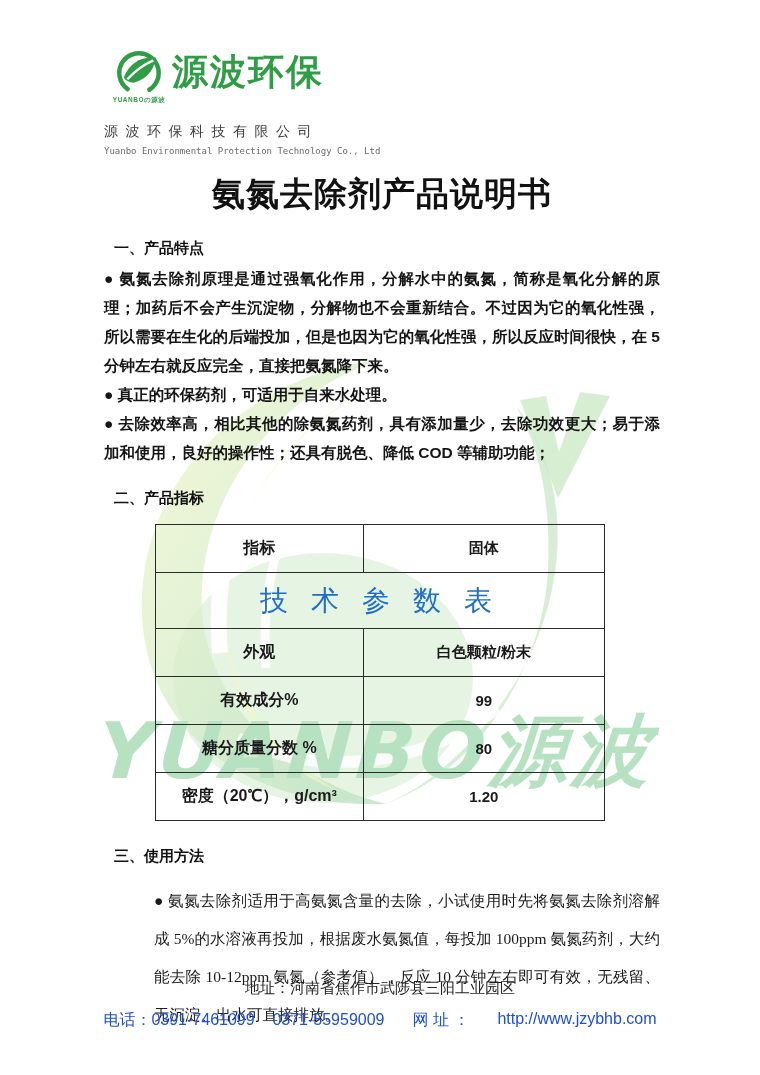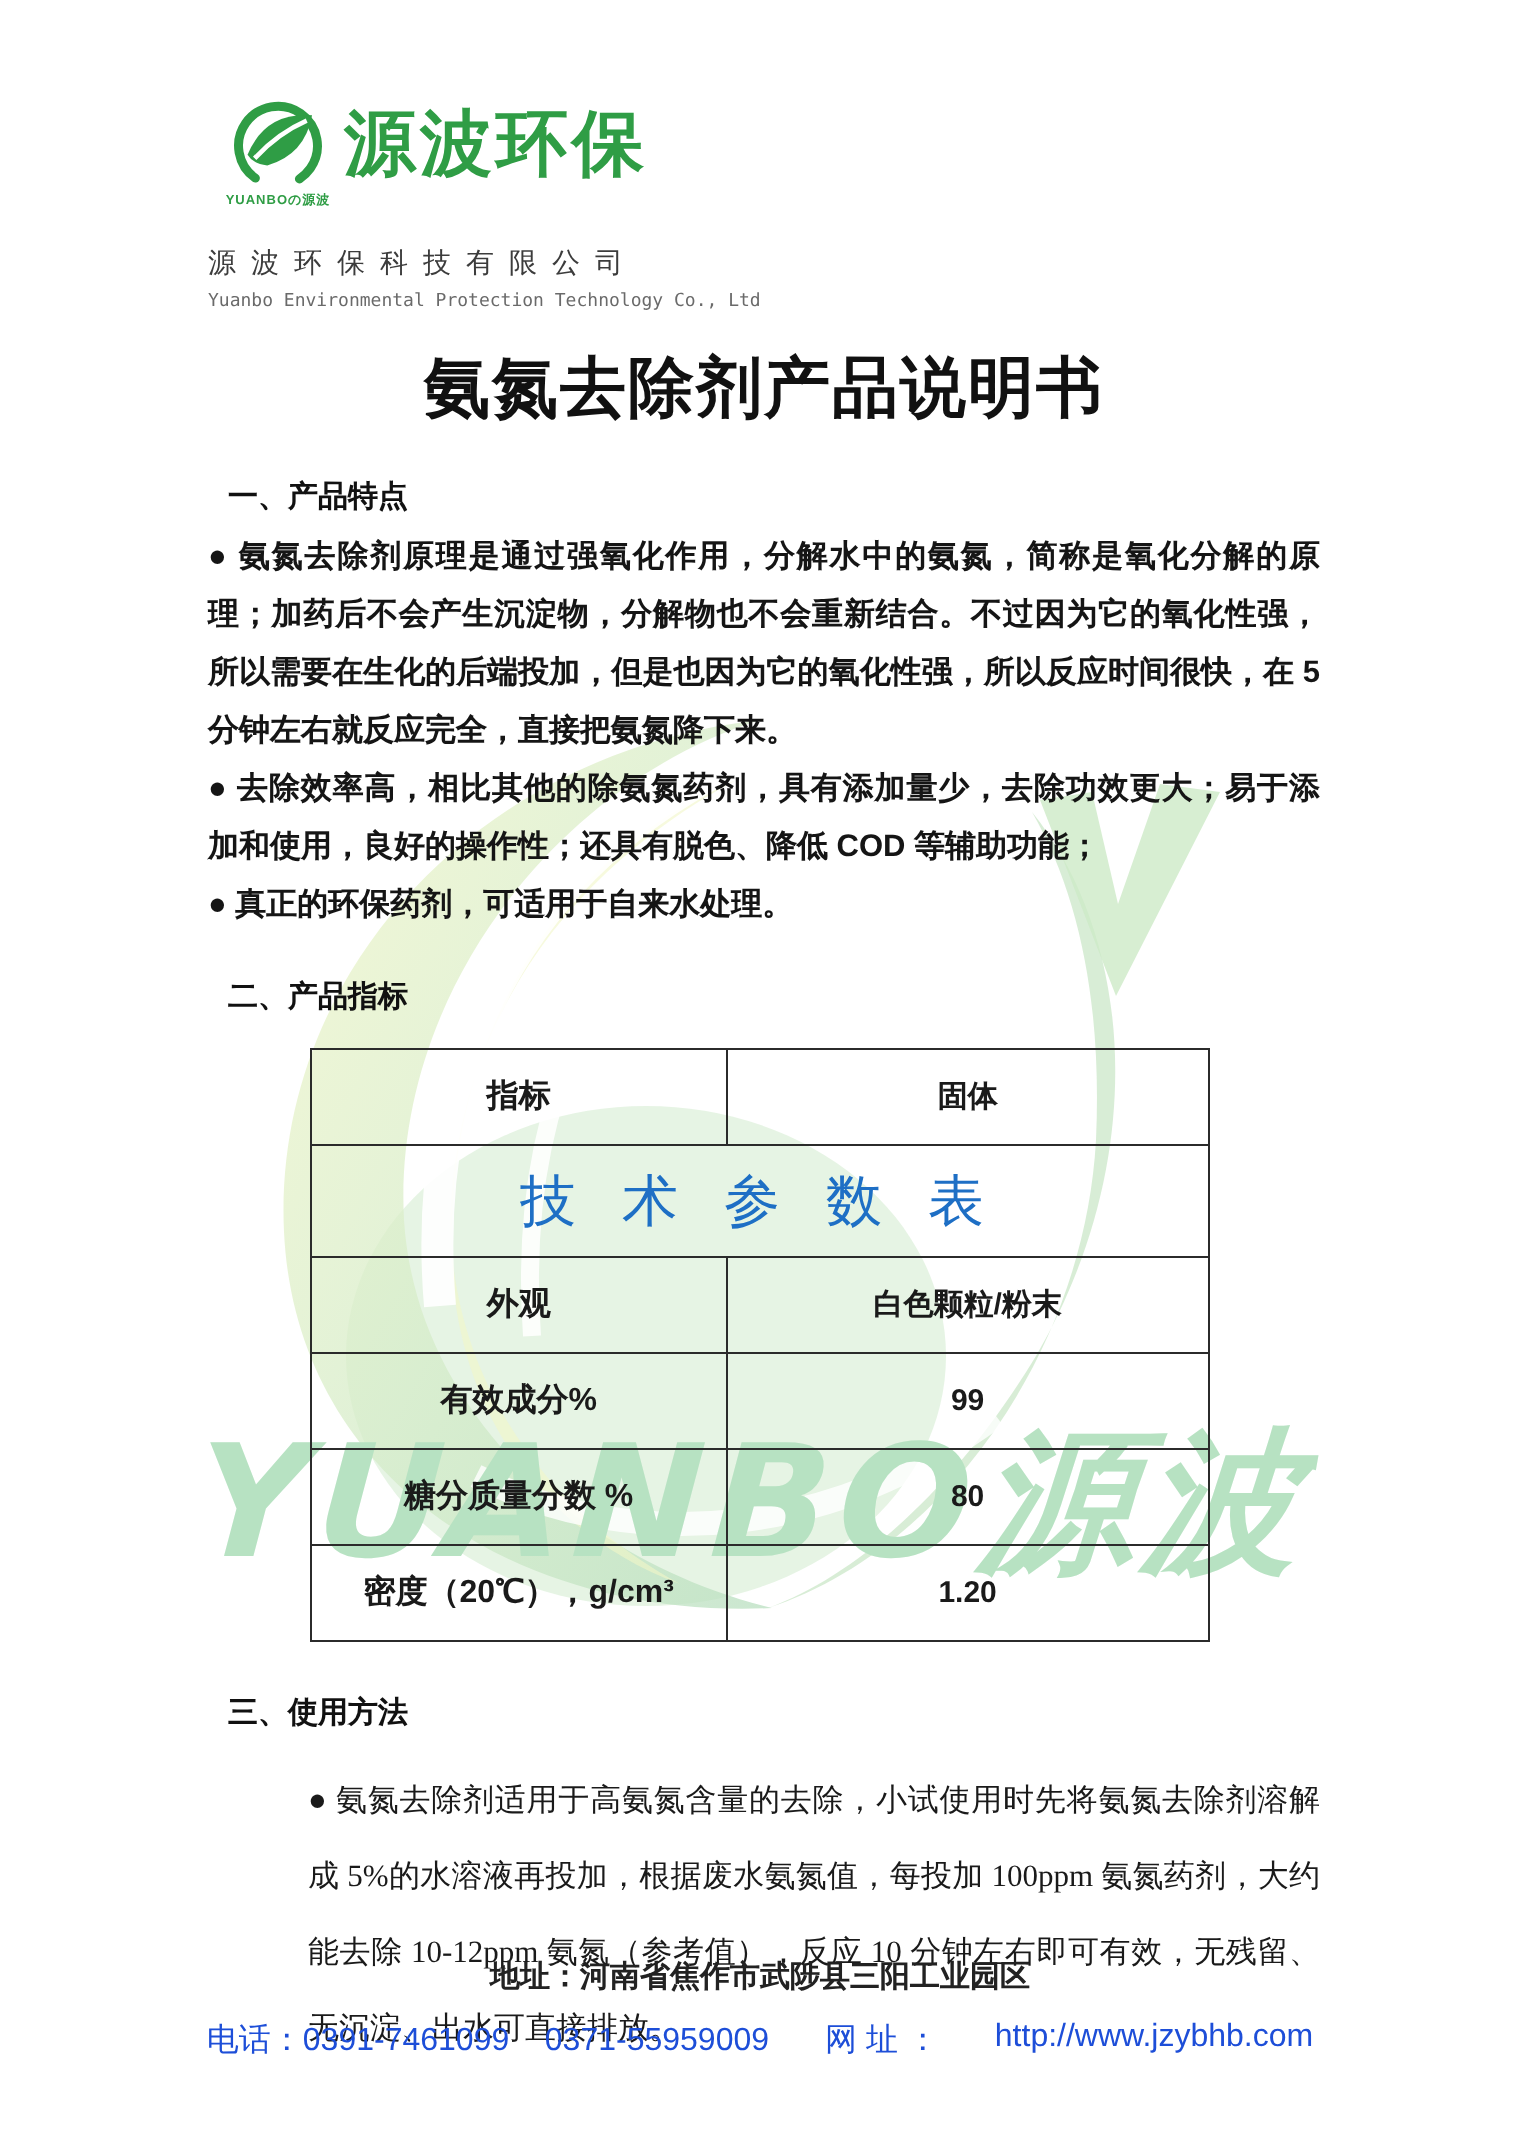--- a/index.html
+++ b/index.html
@@ -58,21 +58,21 @@
   td.val { width:242px; height:48px; font-size:15px; font-weight:bold; }
   
   .usage-p {
     font-family:"Liberation Serif", serif;
     font-size:15.5px; color:#1a1a1a;
     line-height:38px; text-align:justify;
     margin:16px 0 0 50px;
   }
   
   .footer { position:absolute; left:0; right:0; bottom:44px; text-align:center; z-index:1; }
-  .footer-line1 { font-size:15px; color:#222; font-weight:700; }
+  .footer-line1 { font-size:15px; color:#222; font-weight:400; }
   .footer-line2 { font-size:16px; color:#1d4ed8; font-weight:500; margin-top:12px;
                   display:flex; justify-content:center; gap:28px; }
   .pre { white-space:pre-wrap; }
 </style>
 </head>
 <body>
 
 <div class="page">
 
   <div class="wm-layer">
@@ -124,22 +124,22 @@
         <div class="company-en">Yuanbo Environmental Protection Technology Co., Ltd</div>
       </div>
     </div>
 
     <div class="doc-title">氨氮去除剂产品说明书</div>
 
     <div>
       <div class="sec-heading">一、产品特点</div>
       <div class="bullets">
         <p class="bullet-p">● 氨氮去除剂原理是通过强氧化作用，分解水中的氨氮，简称是氧化分解的原理；加药后不会产生沉淀物，分解物也不会重新结合。不过因为它的氧化性强，所以需要在生化的后端投加，但是也因为它的氧化性强，所以反应时间很快，在 5 分钟左右就反应完全，直接把氨氮降下来。</p>
+        <p class="bullet-p">● 真正的环保药剂，可适用于自来水处理。</p>
         <p class="bullet-p">● 去除效率高，相比其他的除氨氮药剂，具有添加量少，去除功效更大；易于添加和使用，良好的操作性；还具有脱色、降低 COD 等辅助功能；</p>
-        <p class="bullet-p">● 真正的环保药剂，可适用于自来水处理。</p>
       </div>
     </div>
 
     <div>
       <div class="sec-heading">二、产品指标</div>
       <div class="spec-table-wrap">
         <table class="spec">
           <tbody>
             <tr>
               <td class="lbl">指标</td>

